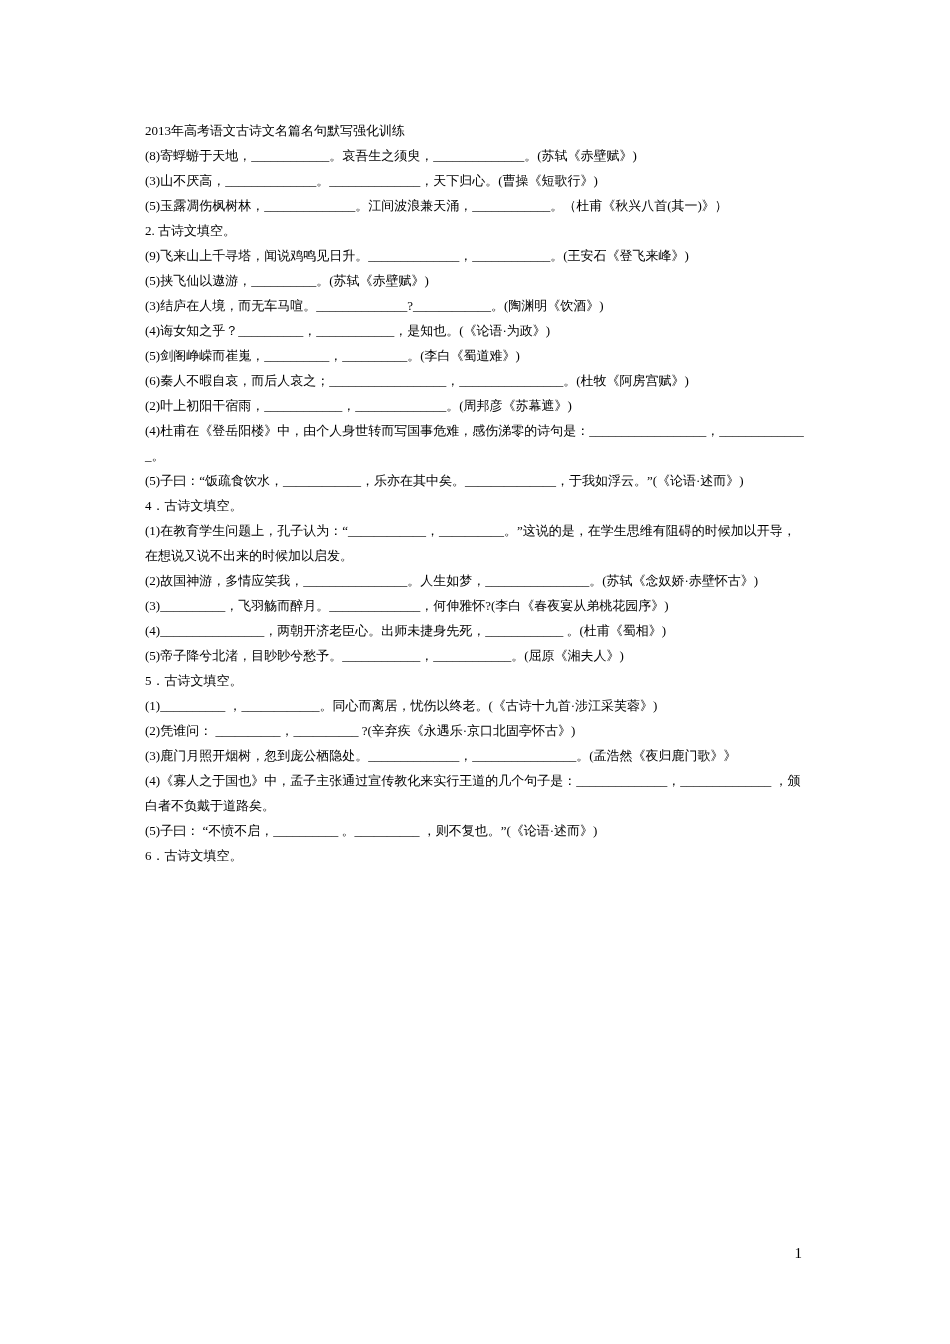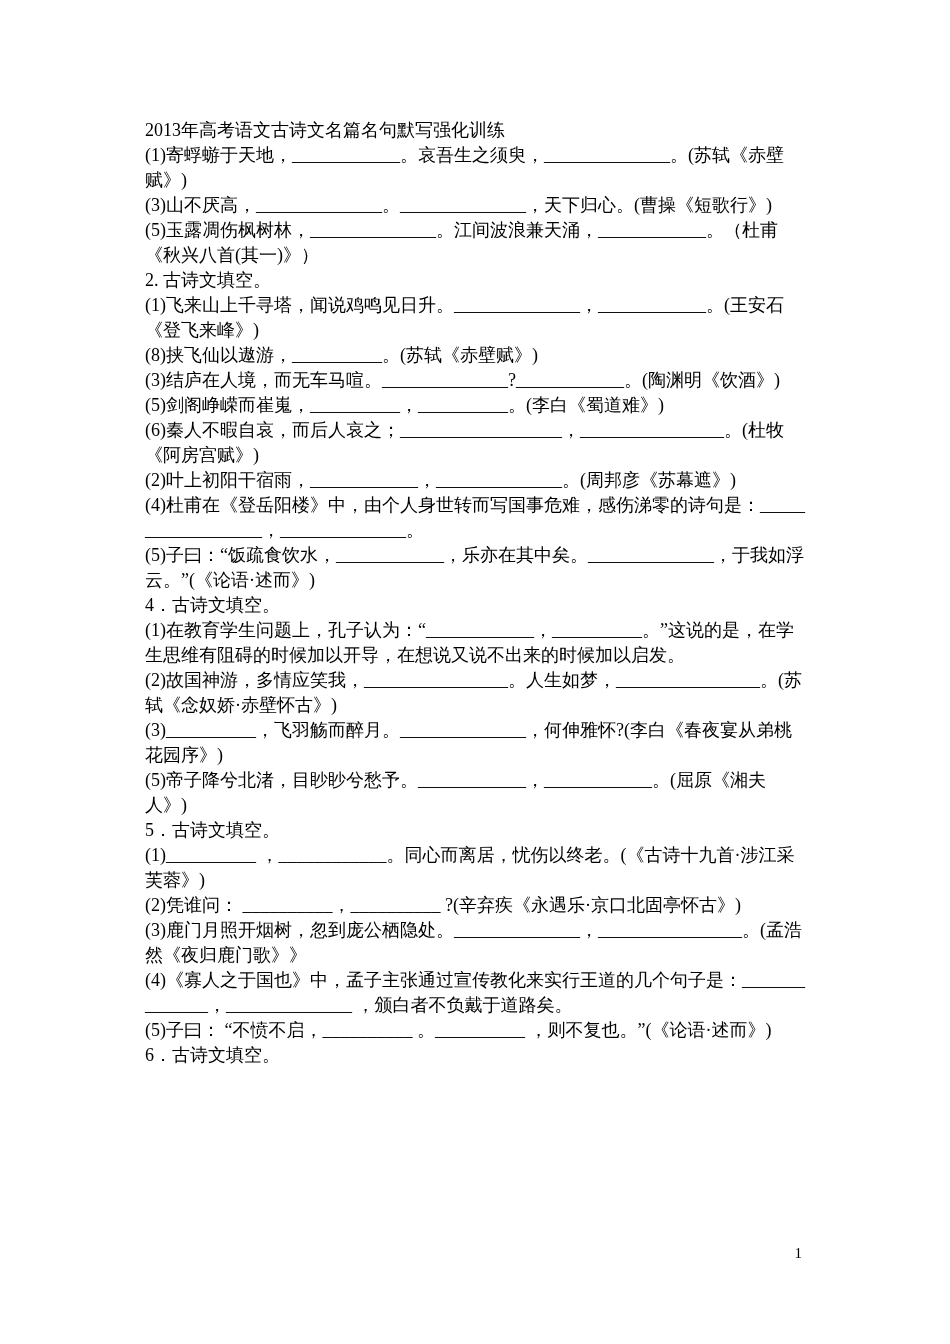--- a/index.html
+++ b/index.html
@@ -17,21 +17,21 @@
     color: #000000;
   }
   .content {
     position: absolute;
     left: 145px;
     top: 118px;
     width: 662px;
   }
   .para {
     margin: 0;
-    font-size: 18px;
+    font-size: 13px;
     line-height: 25px;
     text-align: left;
     word-break: break-all;
     white-space: pre-wrap;
   }
   .page-num {
     position: absolute;
     right: 148px;
     top: 1243px;
     font-size: 15px;
@@ -39,39 +39,41 @@
   }
 </style>
 </head>
 <body>
 
 <div class="page">
   <div class="content">
 
     <p class="para">2013年高考语文古诗文名篇名句默写强化训练</p>
 
-    <p class="para">(1)寄蜉蝣于天地，____________。哀吾生之须臾，______________。(苏轼《赤壁赋》)</p>
+    <p class="para">(8)寄蜉蝣于天地，____________。哀吾生之须臾，______________。(苏轼《赤壁赋》)</p>
     <p class="para">(3)山不厌高，______________。______________，天下归心。(曹操《短歌行》)</p>
     <p class="para">(5)玉露凋伤枫树林，______________。江间波浪兼天涌，____________。（杜甫《秋兴八首(其一)》）</p>
 
     <p class="para">2. 古诗文填空。</p>
-    <p class="para">(1)飞来山上千寻塔，闻说鸡鸣见日升。______________，____________。(王安石《登飞来峰》)</p>
-    <p class="para">(8)挟飞仙以遨游，__________。(苏轼《赤壁赋》)</p>
+    <p class="para">(9)飞来山上千寻塔，闻说鸡鸣见日升。______________，____________。(王安石《登飞来峰》)</p>
+    <p class="para">(5)挟飞仙以遨游，__________。(苏轼《赤壁赋》)</p>
     <p class="para">(3)结庐在人境，而无车马喧。______________?____________。(陶渊明《饮酒》)</p>
+    <p class="para">(4)诲女知之乎？__________，____________，是知也。(《论语·为政》)</p>
     <p class="para">(5)剑阁峥嵘而崔嵬，__________，__________。(李白《蜀道难》)</p>
 
     <p class="para">(6)秦人不暇自哀，而后人哀之；__________________，________________。(杜牧《阿房宫赋》)</p>
     <p class="para">(2)叶上初阳干宿雨，____________，______________。(周邦彦《苏幕遮》)</p>
     <p class="para">(4)杜甫在《登岳阳楼》中，由个人身世转而写国事危难，感伤涕零的诗句是：__________________，______________。</p>
     <p class="para">(5)子曰：“饭疏食饮水，____________，乐亦在其中矣。______________，于我如浮云。”(《论语·述而》)</p>
 
     <p class="para">4．古诗文填空。</p>
     <p class="para">(1)在教育学生问题上，孔子认为：“____________，__________。”这说的是，在学生思维有阻碍的时候加以开导，在想说又说不出来的时候加以启发。</p>
     <p class="para">(2)故国神游，多情应笑我，________________。人生如梦，________________。(苏轼《念奴娇·赤壁怀古》)</p>
     <p class="para">(3)__________，飞羽觞而醉月。______________，何伸雅怀?(李白《春夜宴从弟桃花园序》)</p>
+    <p class="para">(4)________________，两朝开济老臣心。出师未捷身先死，____________ 。(杜甫《蜀相》)</p>
     <p class="para">(5)帝子降兮北渚，目眇眇兮愁予。____________，____________。(屈原《湘夫人》)</p>
 
     <p class="para">5．古诗文填空。</p>
     <p class="para">(1)__________ ，____________。同心而离居，忧伤以终老。(《古诗十九首·涉江采芙蓉》)</p>
     <p class="para">(2)凭谁问： __________，__________ ?(辛弃疾《永遇乐·京口北固亭怀古》)</p>
     <p class="para">(3)鹿门月照开烟树，忽到庞公栖隐处。______________，________________。(孟浩然《夜归鹿门歌》》</p>
     <p class="para">(4)《寡人之于国也》中，孟子主张通过宣传教化来实行王道的几个句子是：______________，______________ ，颁白者不负戴于道路矣。</p>
     <p class="para">(5)子曰： “不愤不启，__________ 。__________ ，则不复也。”(《论语·述而》)</p>
 
     <p class="para">6．古诗文填空。</p>

